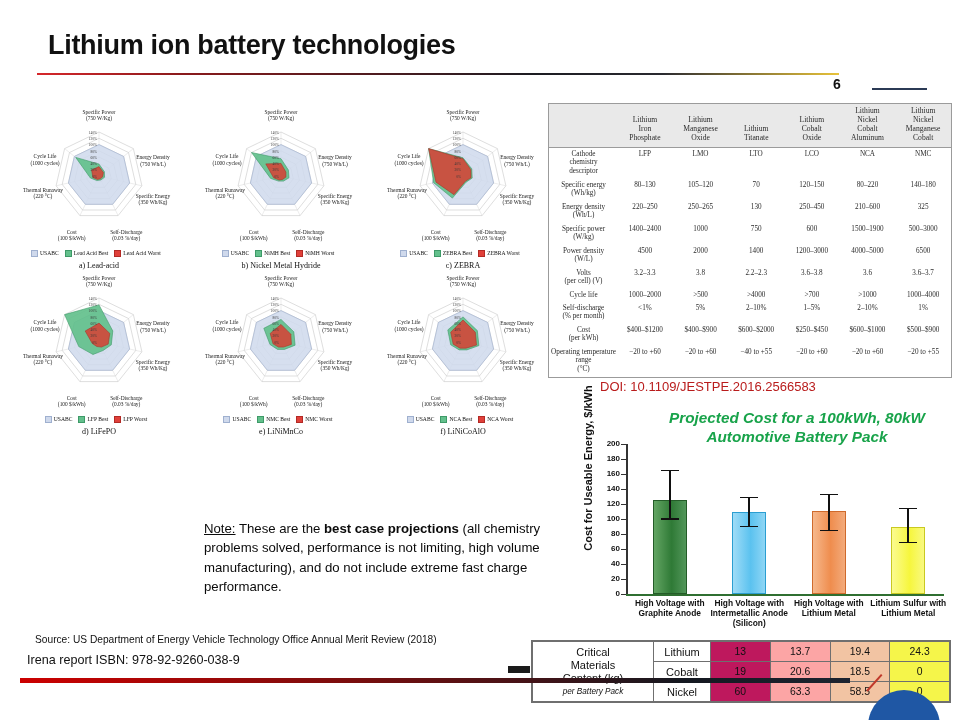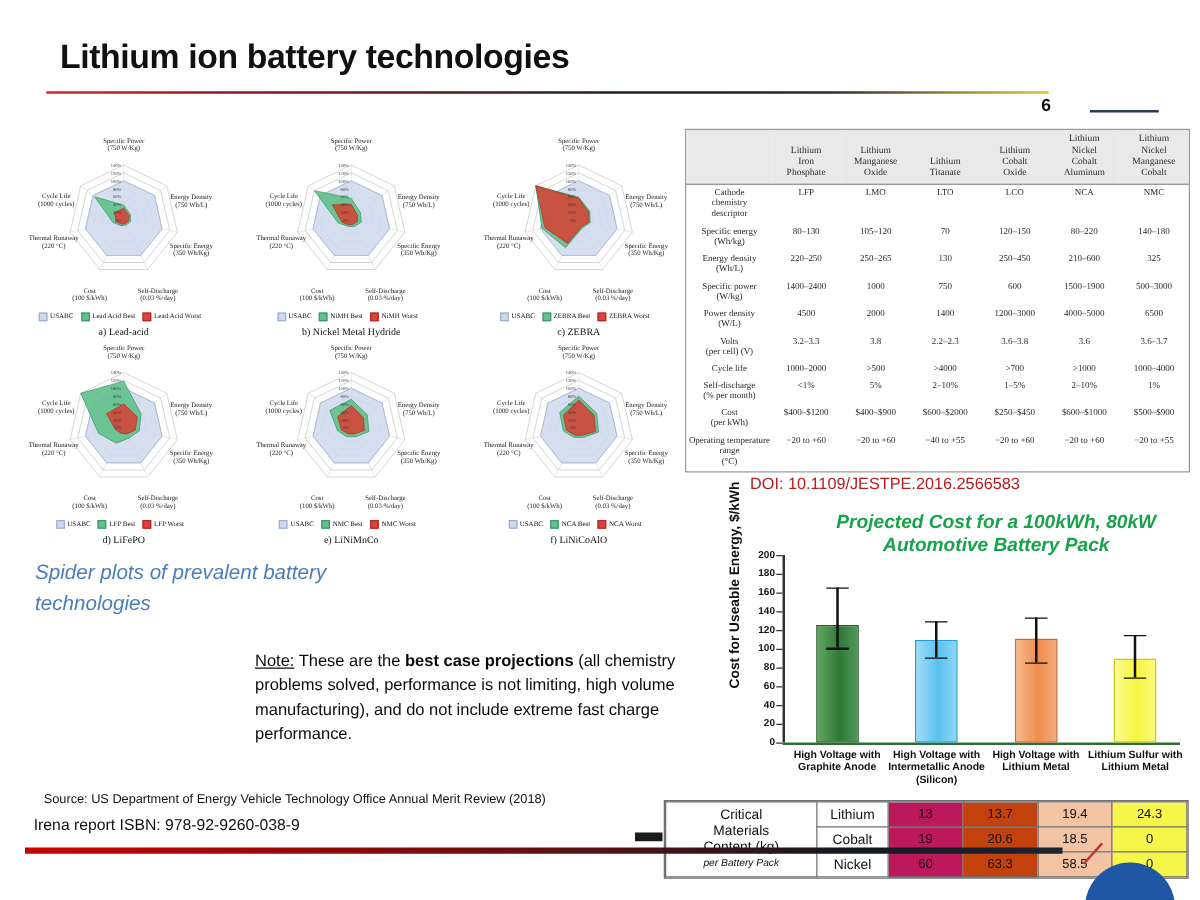--- a/index.html
+++ b/index.html
@@ -144,21 +144,21 @@
     font-size:10.4px;color:#111;
   }
   table.crit td{border:1px solid #6f6f6f;text-align:center;padding:0;}
   td.crit-label{
     width:120px;border:none;border-right:1px solid #6f6f6f;line-height:1.18;
     font-size:11px;padding:1px 2px;
   }
   td.crit-label .sub{font-size:8.2px;font-style:italic;font-weight:normal;}
   td.crit-row{width:56px;text-align:left;padding-left:5px;font-size:11px;background:#fff;}
   .c-green{background:#be185d;}
-  .c-blue{background:#c2410c;}
+  .c-blue{background:#fca5a5;}
   .c-orange{background:#f2c4a3;}
   .c-yellow{background:#f5f54a;}
   .dash{
     position:absolute;left:508px;top:666px;width:22px;height:7px;background:#1b1b1b;
   }
 </style>
 </head>
 <body>
 
 <div class="slide">
@@ -434,21 +434,20 @@
           <text x="35" y="87.84" text-anchor="middle" font-size="5.4" font-family="Liberation Serif, serif" fill="#1a1a1a">Thermal Runaway</text>
           <text x="35" y="94.24000000000001" text-anchor="middle" font-size="5.4" font-family="Liberation Serif, serif" fill="#1a1a1a">(220 °C)</text>
           <text x="37" y="54.4" text-anchor="middle" font-size="5.4" font-family="Liberation Serif, serif" fill="#1a1a1a">Cycle Life</text>
           <text x="37" y="60.8" text-anchor="middle" font-size="5.4" font-family="Liberation Serif, serif" fill="#1a1a1a">(1000 cycles)</text>
         </svg>
         <div class="sp-legend"><span><i class="sw-usabc"></i>USABC</span><span><i class="sw-best"></i>NMC Best</span><span><i class="sw-worst"></i>NMC Worst</span></div>
         <div class="sp-caption">e) LiNiMnCo</div>
       </div>
     </div>
 
-  <div class="spider-caption">Spider plots of prevalent battery technologies</div>
 
   <div class="note">
     <u>Note:</u><span> These are the </span><b>best case projections</b><span> (all chemistry problems solved, performance is not limiting, high volume manufacturing), and do not include extreme fast charge performance.</span>
   </div>
 
   <div class="source">Source: US Department of Energy Vehicle Technology Office Annual Merit Review (2018)</div>
   <div class="isbn">Irena report ISBN: 978-92-9260-038-9</div>
 
   <div class="chem-wrap">
     <table class="chem" id="chemTable">

